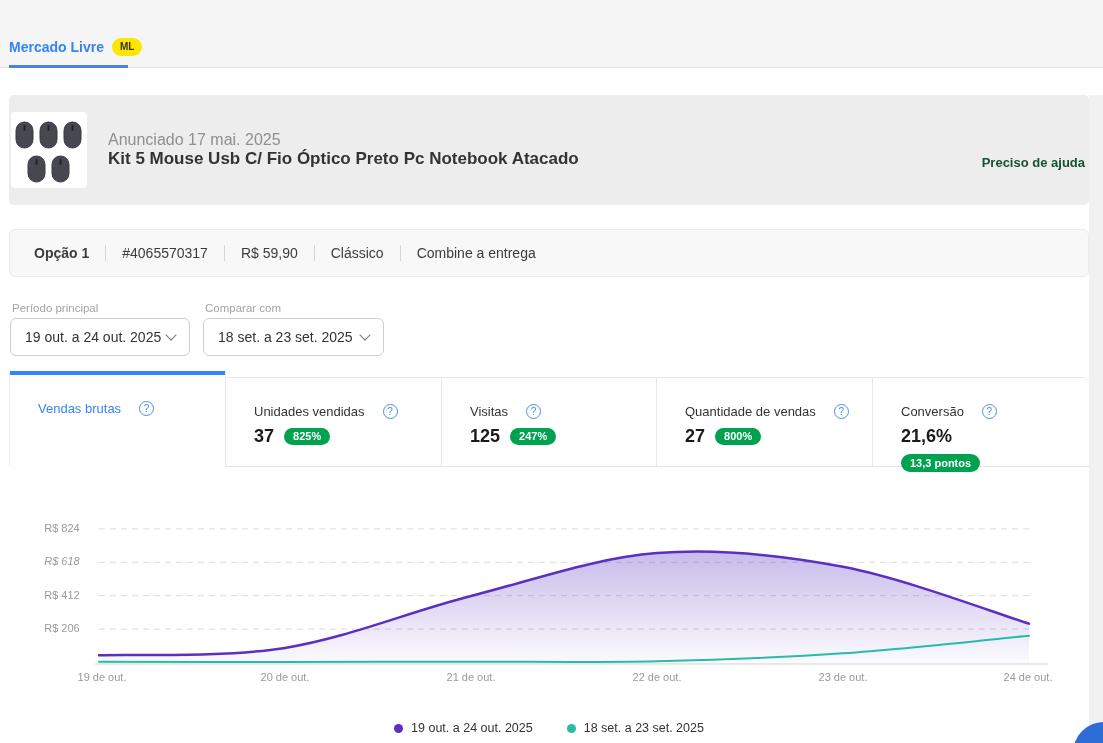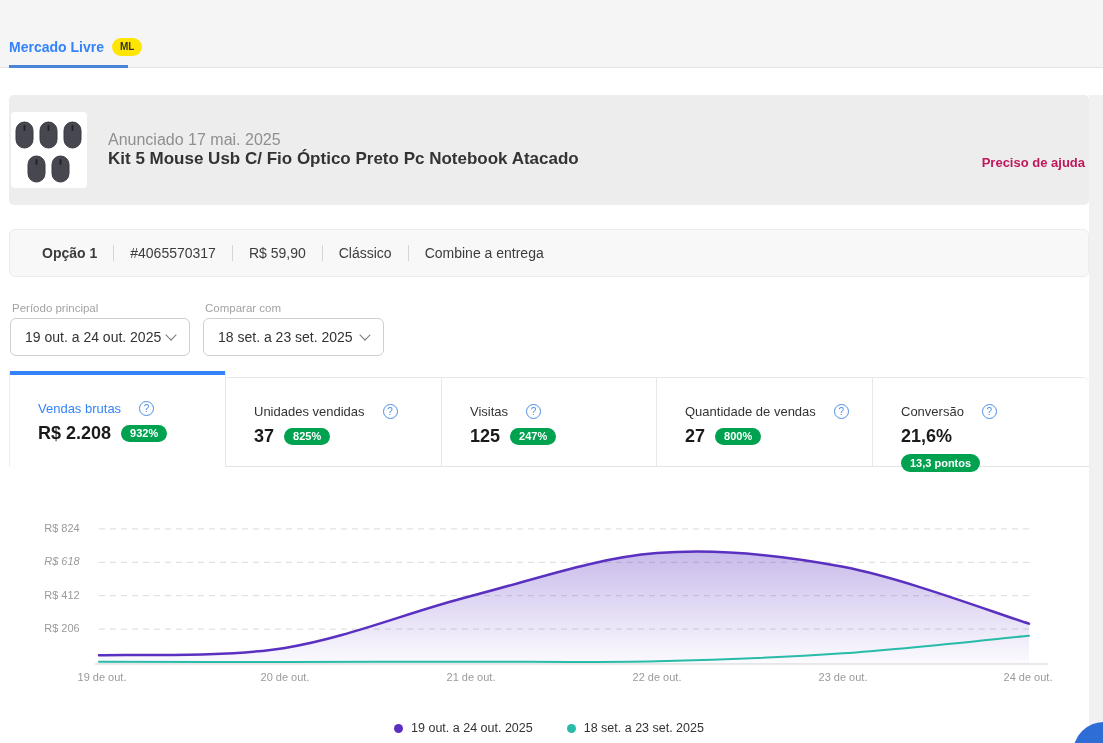--- a/index.html
+++ b/index.html
@@ -18,26 +18,26 @@
   .tab-underline { position:absolute; left:9px; top:65px; width:119px; height:3px; background:#4a84d8; }
 
   
   .product-band { position:absolute; left:9px; top:95px; width:1080px; height:110px;
                   background:#ededee; border-radius:5px; }
   .thumb { position:absolute; left:2px; top:17px; width:76px; height:76px;
            background:#ffffff; border-radius:4px; overflow:hidden; }
   .announced { position:absolute; left:99px; top:36px; font-size:16px; color:#8f8f8f; }
   .prod-title { position:absolute; left:99px; top:54px; font-size:17px; font-weight:700; color:#333; }
   .help-link { position:absolute; right:4px; top:60px; font-size:13px; font-weight:600;
-               color:#be185d; cursor:pointer; white-space:nowrap; }
+               color:#14532d; cursor:pointer; white-space:nowrap; }
 
   
   .option-bar { position:absolute; left:9px; top:229px; width:1080px; height:48px;
                 background:#f8f8f9; border:1px solid #ececec; border-radius:6px;
-                display:flex; align-items:center; padding-left:32px; font-size:14px; color:#3c3c3c; }
+                display:flex; align-items:center; padding-left:24px; font-size:14px; color:#3c3c3c; }
   .option-bar .opt-name { font-weight:600; }
   .vdiv { width:1px; height:16px; background:#d5d5d5; margin:0 16px; }
 
   
   .filter-label { position:absolute; font-size:11.5px; color:#a3a3a3; }
   .select { position:absolute; height:38px; background:#fff; border:1px solid #cfcfcf;
             border-radius:6px; display:flex; align-items:center; justify-content:space-between;
             padding:0 14px; font-size:14px; color:#333; cursor:pointer; }
   .chev { width:8px; height:8px; border-right:1.5px solid #777; border-bottom:1.5px solid #777;
           transform:rotate(45deg); margin-top:-4px; }
@@ -133,24 +133,20 @@
   <span>18 set. a 23 set. 2025</span>
   <span class="chev"></span>
 </div>
 
 <div class="tabs">
   <div class="mtab first" style="left:0; width:217px;">
     <div class="m-label">
       <span>Vendas brutas</span>
       <span class="help-icon"></span>
     </div>
-    <div class="m-value">
-      <span>R$ 2.208</span>
-      <span class="badge">932%</span>
-    </div>
   </div>
   <div class="mtab" style="left:217px; width:216px;">
     <div class="m-label">
       <span>Unidades vendidas</span>
       <span class="help-icon"></span>
     </div>
     <div class="m-value">
       <span>37</span>
       <span class="badge">825%</span>
     </div>

